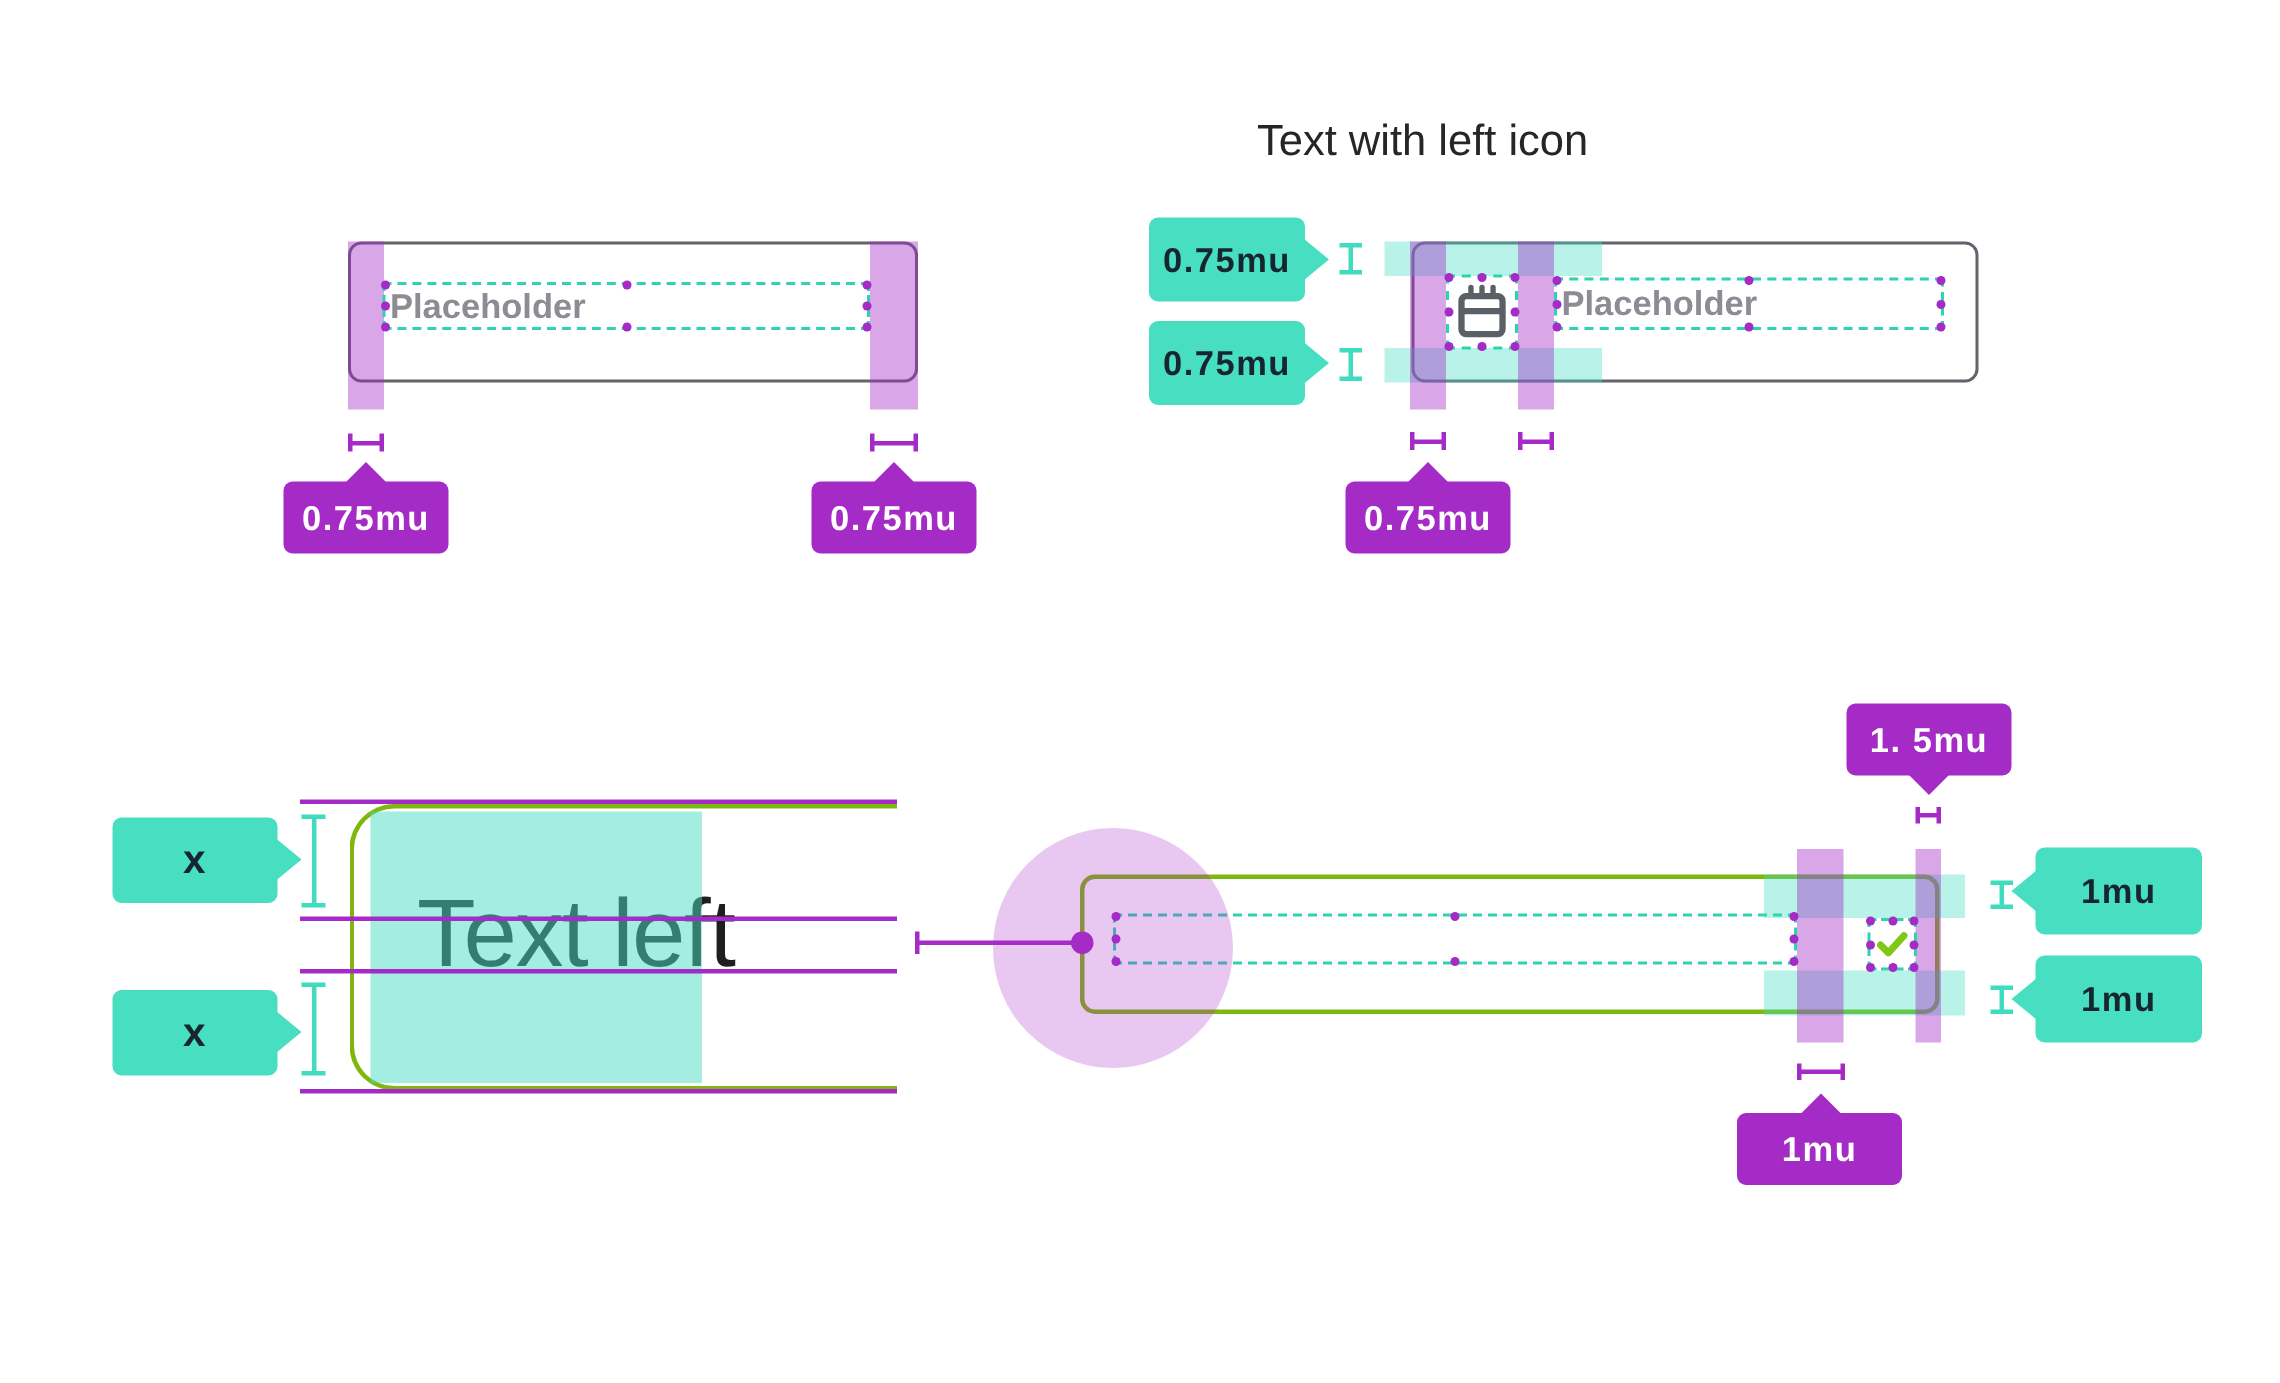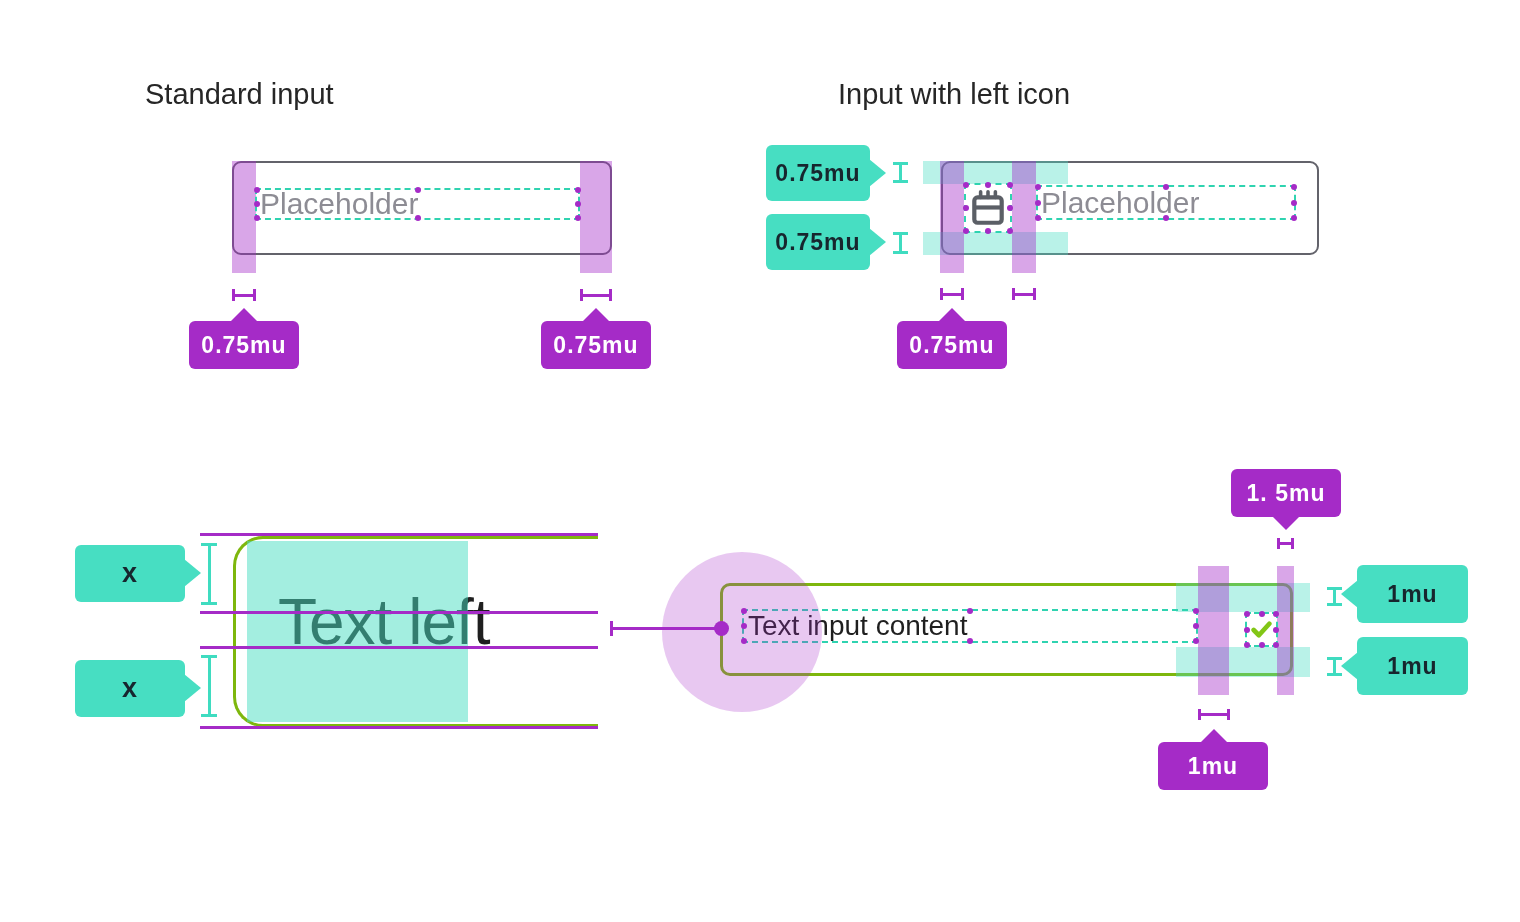--- a/index.html
+++ b/index.html
@@ -26,35 +26,34 @@
   .vmark::before{content:"";position:absolute;top:-1px;bottom:-1px;left:50%;margin-left:-1.5px;width:3px;background:var(--teal-beam);}
   .ptag{position:absolute;background:var(--purple);border-radius:6px;color:#fff;font-weight:bold;font-size:23px;
         letter-spacing:1px;display:flex;align-items:center;justify-content:center;white-space:pre;}
   .ttag{position:absolute;background:var(--teal);border-radius:6px;color:var(--tag-text-dark);font-weight:bold;font-size:23px;
         letter-spacing:1px;display:flex;align-items:center;justify-content:center;white-space:pre;}
   .tri{position:absolute;width:0;height:0;}
   .tri-up{border-left:14px solid transparent;border-right:14px solid transparent;border-bottom:14px solid var(--purple);}
   .tri-down{border-left:14px solid transparent;border-right:14px solid transparent;border-top:14px solid var(--purple);}
   .tri-right{border-top:14px solid transparent;border-bottom:14px solid transparent;border-left:17px solid var(--teal);}
   .tri-left{border-top:14px solid transparent;border-bottom:14px solid transparent;border-right:17px solid var(--teal);}
-  .ph{color:var(--placeholder-text);font-size:30px;display:flex;align-items:center;height:100%;padding-left:3px;white-space:nowrap;}
+  .ph{color:var(--placeholder-text);font-size:23px;display:flex;align-items:center;height:100%;padding-left:3px;white-space:nowrap;font-weight:bold;}
   .bigtext{position:absolute;font-size:64px;line-height:64px;color:var(--body-text);letter-spacing:-1px;white-space:nowrap;}
   .content-text{color:var(--body-text);font-size:28px;display:flex;align-items:center;height:100%;padding-left:4px;white-space:nowrap;}
   .circle{position:absolute;border-radius:50%;background:var(--circle-overlay);}
   .pfill{position:absolute;background:var(--purple);}
   .pdot-big{position:absolute;width:15px;height:15px;border-radius:50%;background:var(--purple);}
   .tealfill{position:absolute;background:var(--teal-fill);}
   svg{display:block;}
 </style>
 </head>
 <body>
 
 <div class="canvas">
 
-  <div class="heading" style="left:145px;top:78px">Standard input</div>
 
   <div class="inputbox" style="left:232px;top:161px;width:380px;height:94px"></div>
   <div class="pbar" style="left:232px;top:161px;width:24px;height:112px"></div>
   <div class="pbar" style="left:580px;top:161px;width:32px;height:112px"></div>
 
   <div class="drect dotted" style="left:255px;top:188px;width:325px;height:32px">
     <div class="ph">Placeholder</div>
   <span class="dot" style="left: 0%; top: 0%;"></span>
       <span class="dot" style="left: 50%; top: 0%;"></span>
       <span class="dot" style="left: 100%; top: 0%;"></span>
@@ -70,21 +69,21 @@
 
   <div class="ptag" style="left:189px;top:321px;width:110px;height:48px">
     <i class="tri tri-up" style="left:41px;top:-13px"></i>
     <span>0.75mu</span>
   </div>
   <div class="ptag" style="left:541px;top:321px;width:110px;height:48px">
     <i class="tri tri-up" style="left:41px;top:-13px"></i>
     <span>0.75mu</span>
   </div>
 
-  <div class="heading" style="left:838px;top:78px">Input with left icon</div>
+  <div class="heading" style="left:838px;top:78px">Text with left icon</div>
 
   <div class="ttag" style="left:766px;top:145px;width:104px;height:56px">
     <span>0.75mu</span>
     <i class="tri tri-right" style="right:-16px;top:14px"></i>
   </div>
   <div class="ttag" style="left:766px;top:214px;width:104px;height:56px">
     <span>0.75mu</span>
     <i class="tri tri-right" style="right:-16px;top:14px"></i>
   </div>
   <div class="vmark" style="left:893px;top:162px;width:15px;height:21px"></div>
@@ -158,21 +157,20 @@
   </div>
 
   <div class="greenbox" style="left:720px;top:583px;width:573px;height:93px"></div>
 
   <div class="tband" style="left:1176px;top:583px;width:134px;height:29px"></div>
   <div class="tband" style="left:1176px;top:647px;width:134px;height:30px"></div>
   <div class="pbar" style="left:1198px;top:566px;width:31px;height:129px"></div>
   <div class="pbar" style="left:1277px;top:566px;width:17px;height:129px"></div>
 
   <div class="drect dotted" style="left:742px;top:609px;width:456px;height:34px">
-    <div class="content-text">Text input content</div>
   <span class="dot" style="left: 0%; top: 0%;"></span>
       <span class="dot" style="left: 50%; top: 0%;"></span>
       <span class="dot" style="left: 100%; top: 0%;"></span>
       <span class="dot" style="left: 0%; top: 50%;"></span>
       <span class="dot" style="left: 100%; top: 50%;"></span>
       <span class="dot" style="left: 0%; top: 100%;"></span>
       <span class="dot" style="left: 50%; top: 100%;"></span>
       <span class="dot" style="left: 100%; top: 100%;"></span>
     </div>
 

